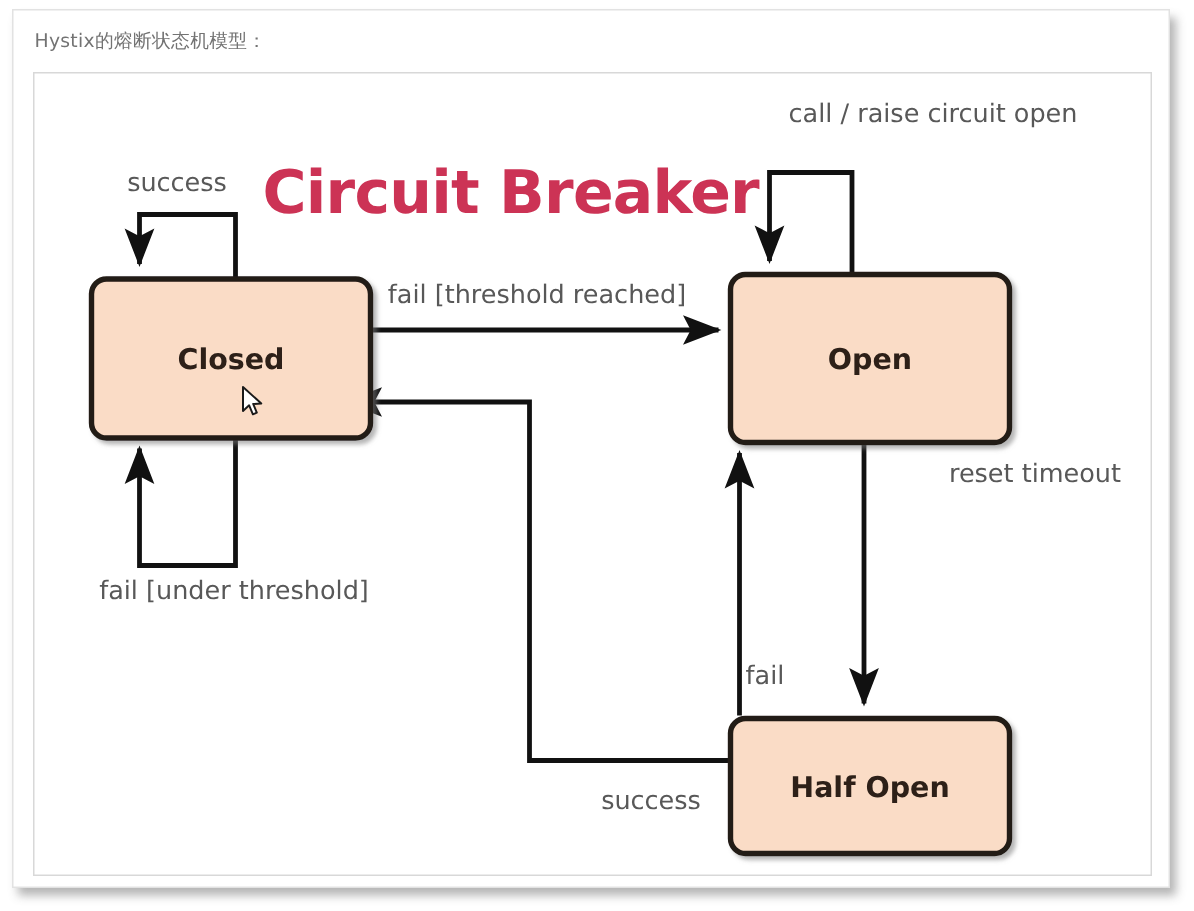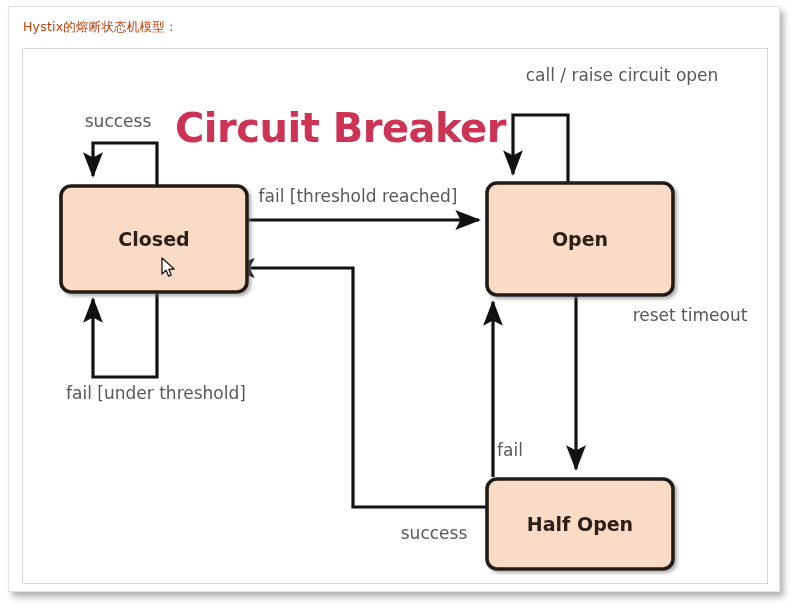--- a/index.html
+++ b/index.html
@@ -33,21 +33,21 @@
     border: 1px solid #e2e2e2;
     box-shadow: 4px 5px 6px rgba(90,90,90,0.45);
     box-sizing: border-box;
   }
 
   .panel-header {
     position: absolute;
     left: 14px;
     top: 12px;
     font-size: 12.5px;
-    color: #c2410c;
+    color: #737373;
     letter-spacing: 0.2px;
     white-space: nowrap;
     font-family: "DejaVu Sans", "Liberation Sans", sans-serif;
   }
 
   
   .diagram-frame {
     position: absolute;
     left: 13px;
     top: 41px;

